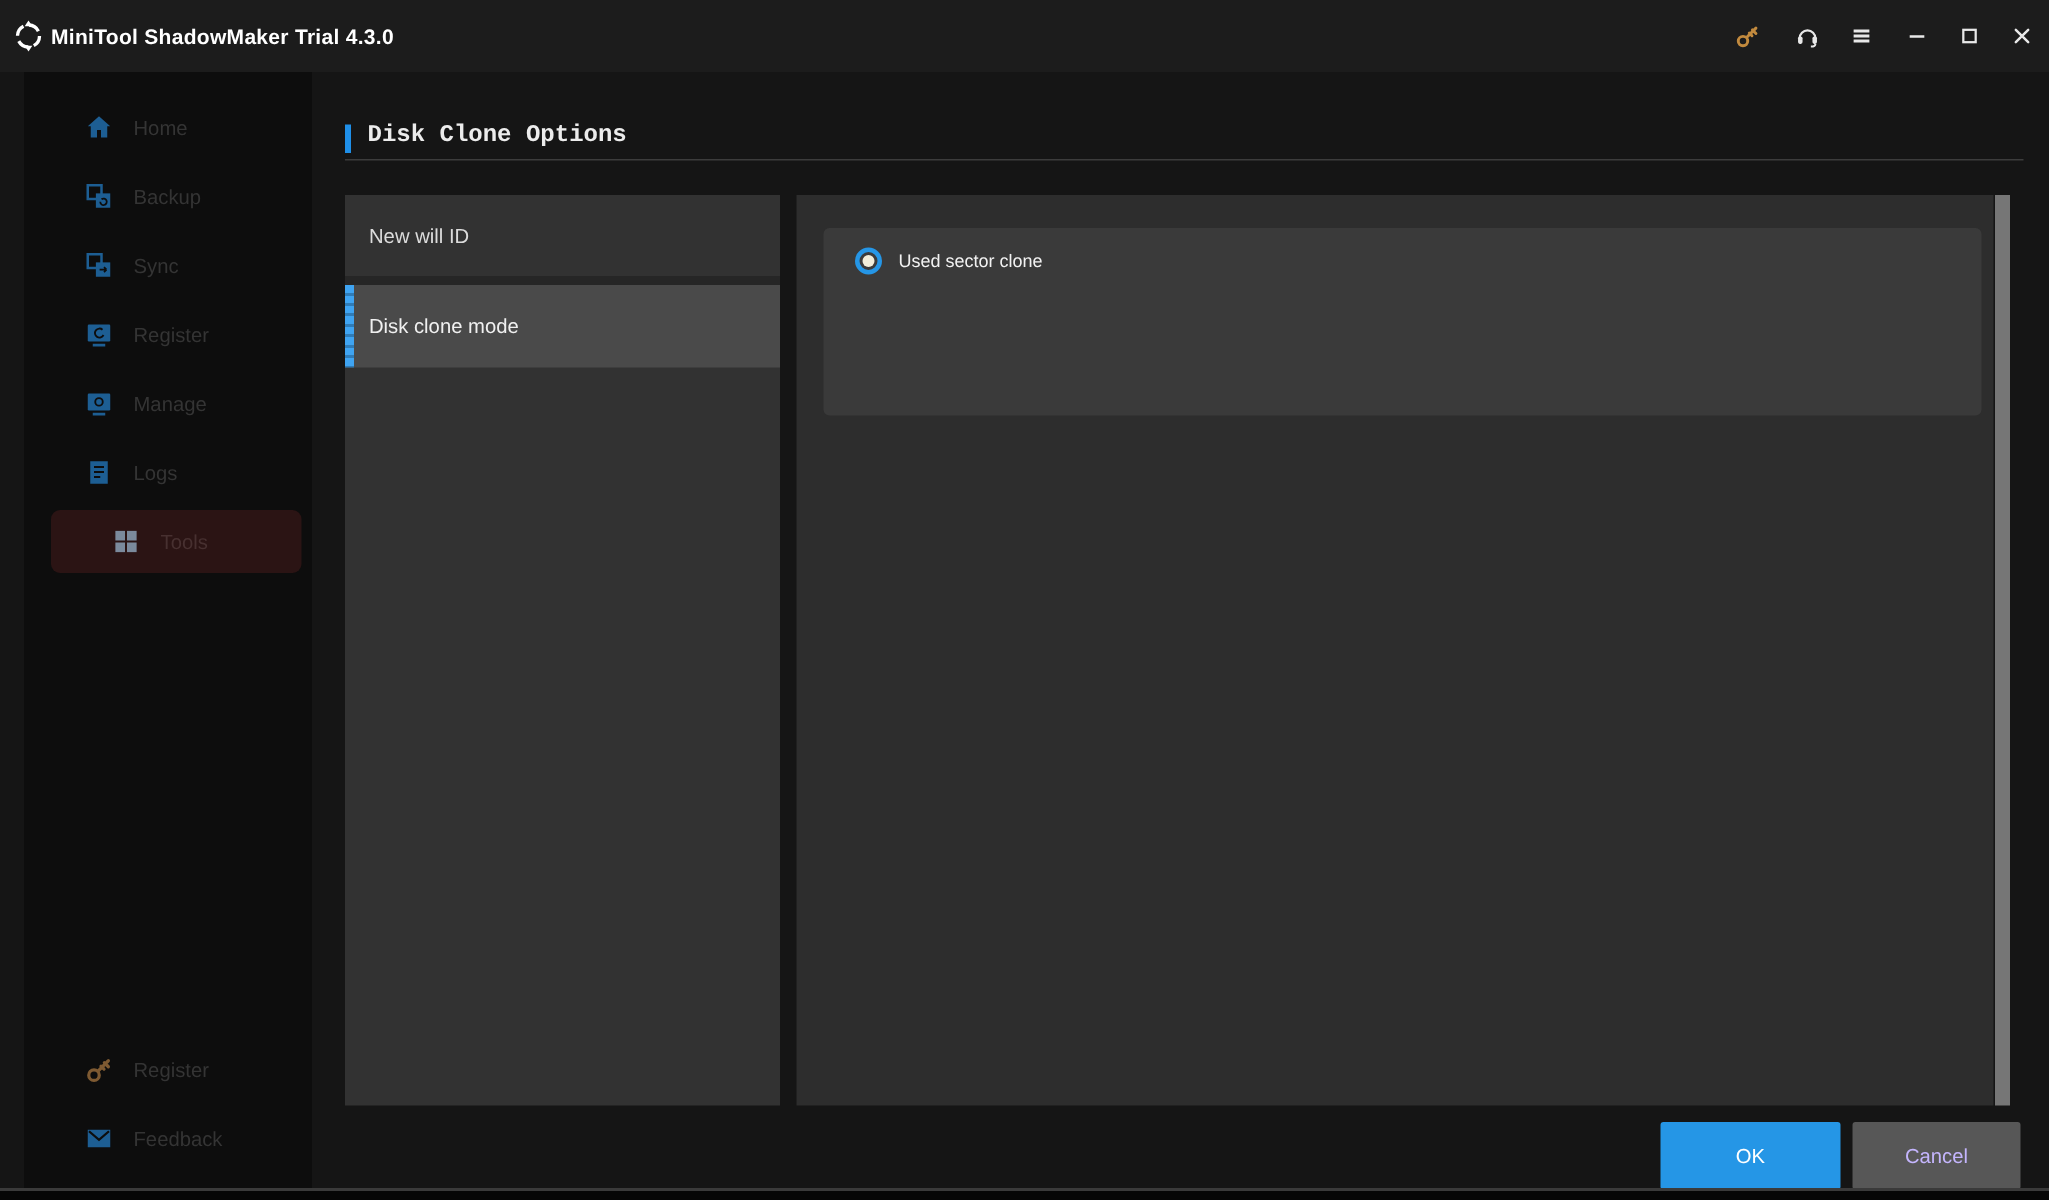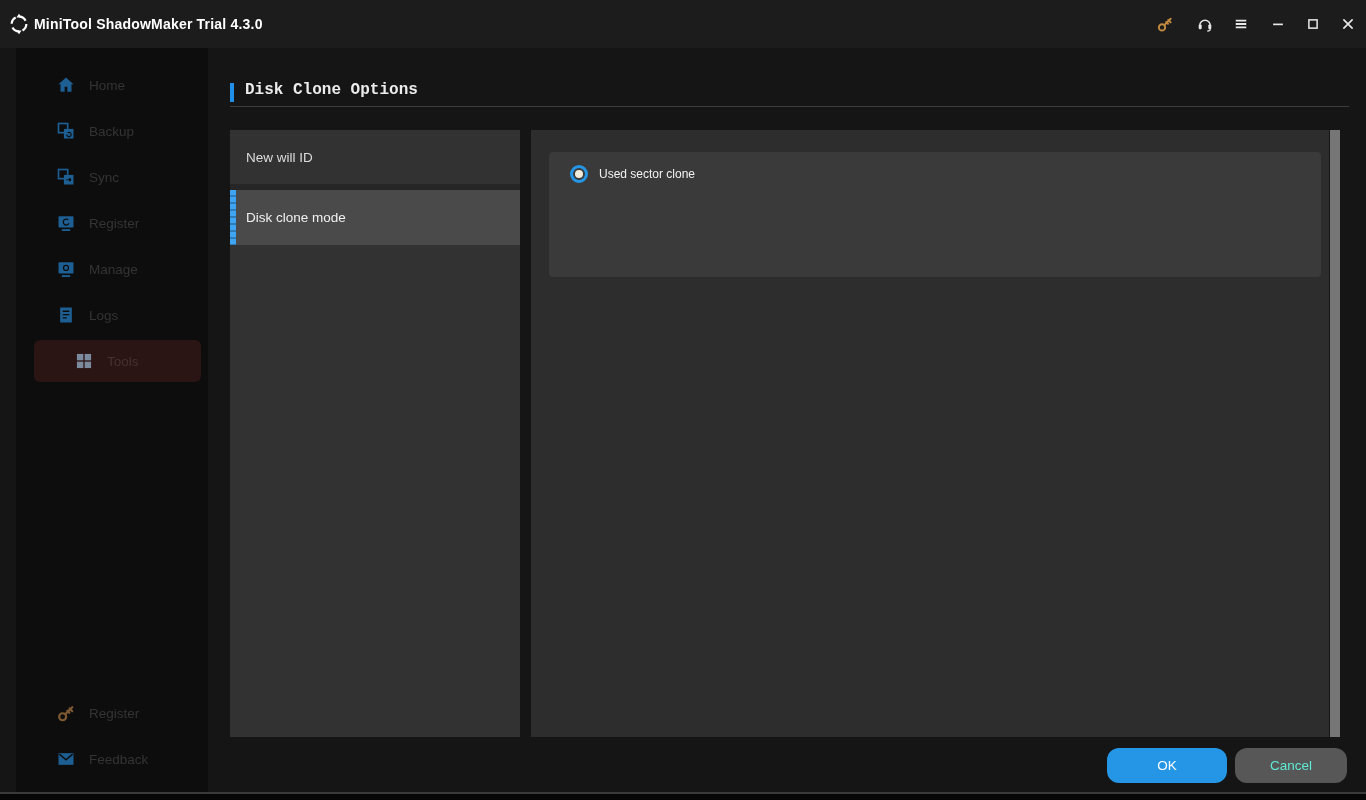--- a/index.html
+++ b/index.html
@@ -47,23 +47,23 @@
   .radio { width:18px; height:18px; border-radius:50%; flex:none; position:relative; }
   .radio.selected { border:3px solid #2596e6; }
   .radio.selected::after { content:""; position:absolute; inset:2px; border-radius:50%; background:#f1edda; }
   .radio.unselected { border:2px solid #d9d9d9; }
   .option-label { color:#f2f2f2; font-size:12px; }
   .option-desc { padding:9px 20px 0 14px; color:#979797; font-size:12px; }
 
   .scrollbar { position:absolute; left:1122px; top:82px; width:10px; height:607px; background:#767676; cursor:pointer; }
 
   
-  .btn { position:absolute; top:700px; height:35px; border:none; border-radius:12px; font-size:13.5px; font-family:"Liberation Sans", sans-serif; cursor:pointer; }
+  .btn { position:absolute; top:700px; height:45px; border:none; border-radius:2px; font-size:13.5px; font-family:"Liberation Sans", sans-serif; cursor:pointer; }
   .btn-ok { left:899px; width:120px; background:#2596e6; color:#ffffff; }
-  .btn-cancel { left:1027px; width:112px; background:#575757; color:#5eead4; }
+  .btn-cancel { left:1027px; width:112px; background:#575757; color:#c4b5fd; }
 
   .bottom-line { position:absolute; left:0; top:792px; width:1366px; height:2px; background:#3a3a3a; }
   .bottom-strip { position:absolute; left:0; top:794px; width:1366px; height:6px; background:#060606; }
 
   svg { display:block; }
 </style>
 </head>
 <body>
 
 <div id="screen">

